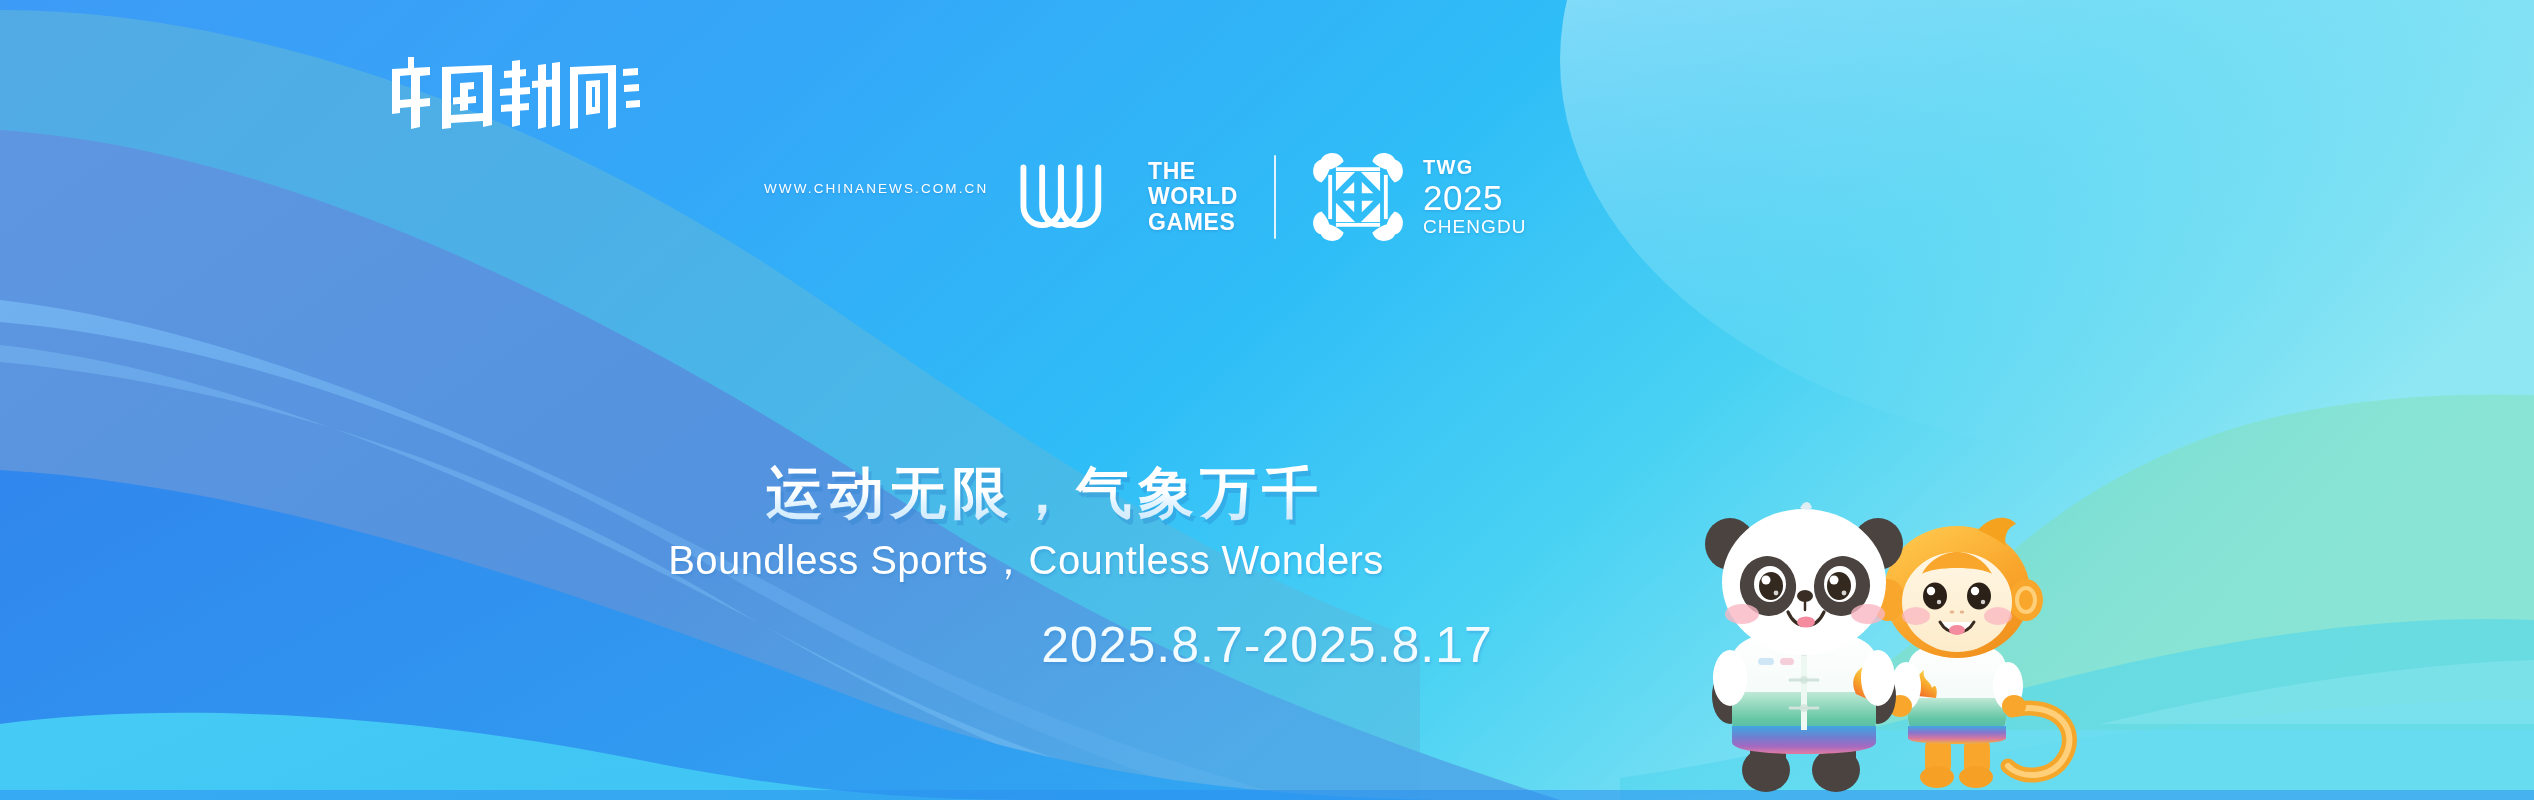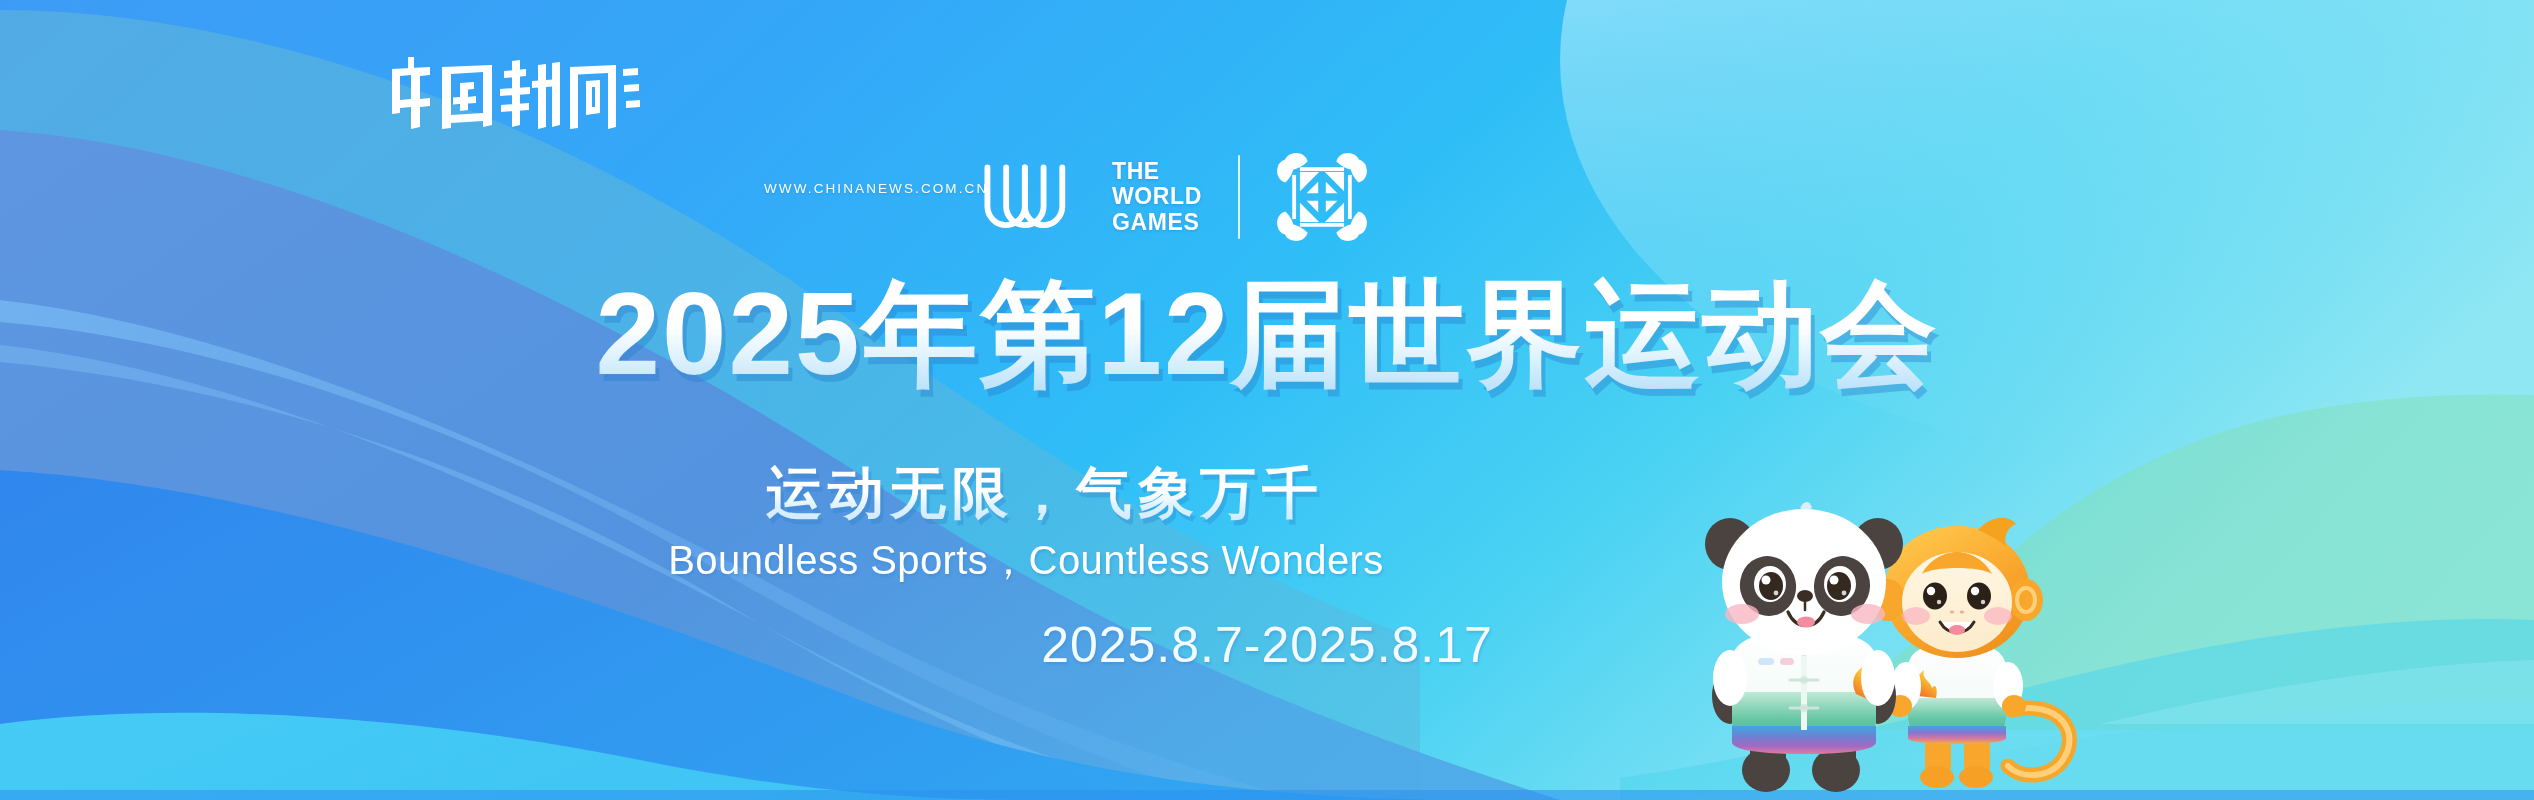--- a/index.html
+++ b/index.html
@@ -20,21 +20,21 @@
   #cn-logo .cn-mark{display:block;}
   #cn-url{
     position:absolute;left:384px;top:126px;
     font-size:13.5px;letter-spacing:2.1px;color:#ffffff;
     font-family:"Liberation Sans",sans-serif;font-weight:400;
     text-shadow:0 1px 2px rgba(30,110,190,.35);
   }
 
   
   #twg-logo{
-    position:absolute;left:976px;top:148px;
+    position:absolute;left:1012px;top:148px;
     display:flex;align-items:center;height:98px;
   }
   #twg-logo .wmark{width:118px;height:78px;margin-right:18px;}
   #twg-logo .wtext{
     color:#fff;font-weight:700;font-size:23px;line-height:25.5px;
     letter-spacing:.6px;font-family:"Liberation Sans",sans-serif;
     text-shadow:0 1px 3px rgba(25,100,180,.30);
   }
   #twg-logo .divider{
     width:2px;height:84px;background:rgba(255,255,255,.85);
@@ -235,23 +235,27 @@
         <path d="M34,54 L46,54 L46,66 Z"></path>
         <path d="M66,54 L54,66 L54,54 Z"></path>
 
         <rect x="27" y="19" width="46" height="4"></rect>
         <rect x="27" y="77" width="46" height="4"></rect>
         <rect x="19" y="27" width="4" height="46"></rect>
         <rect x="77" y="27" width="4" height="46"></rect>
       </g>
     </svg>
 
+    <div class="chengdu">
+      <div class="l1">TWG</div>
+      <div class="l2">2025</div>
+      <div class="l3">CHENGDU</div>
+    </div>
   </div>
 
-  <div id="headline">2025年第12届世界运动会</div>
 
   <div id="slogan-cn">运动无限，气象万千</div>
   <div id="slogan-en">Boundless Sports，Countless Wonders</div>
 
   <div id="daterange">2025.8.7-2025.8.17</div>
 
   <svg id="mascots" viewBox="0 0 460 300">
     <defs>
       <linearGradient id="shirtG" x1="0" y1="0" x2="0" y2="1">
         <stop offset="0%" stop-color="#ffffff"></stop>

